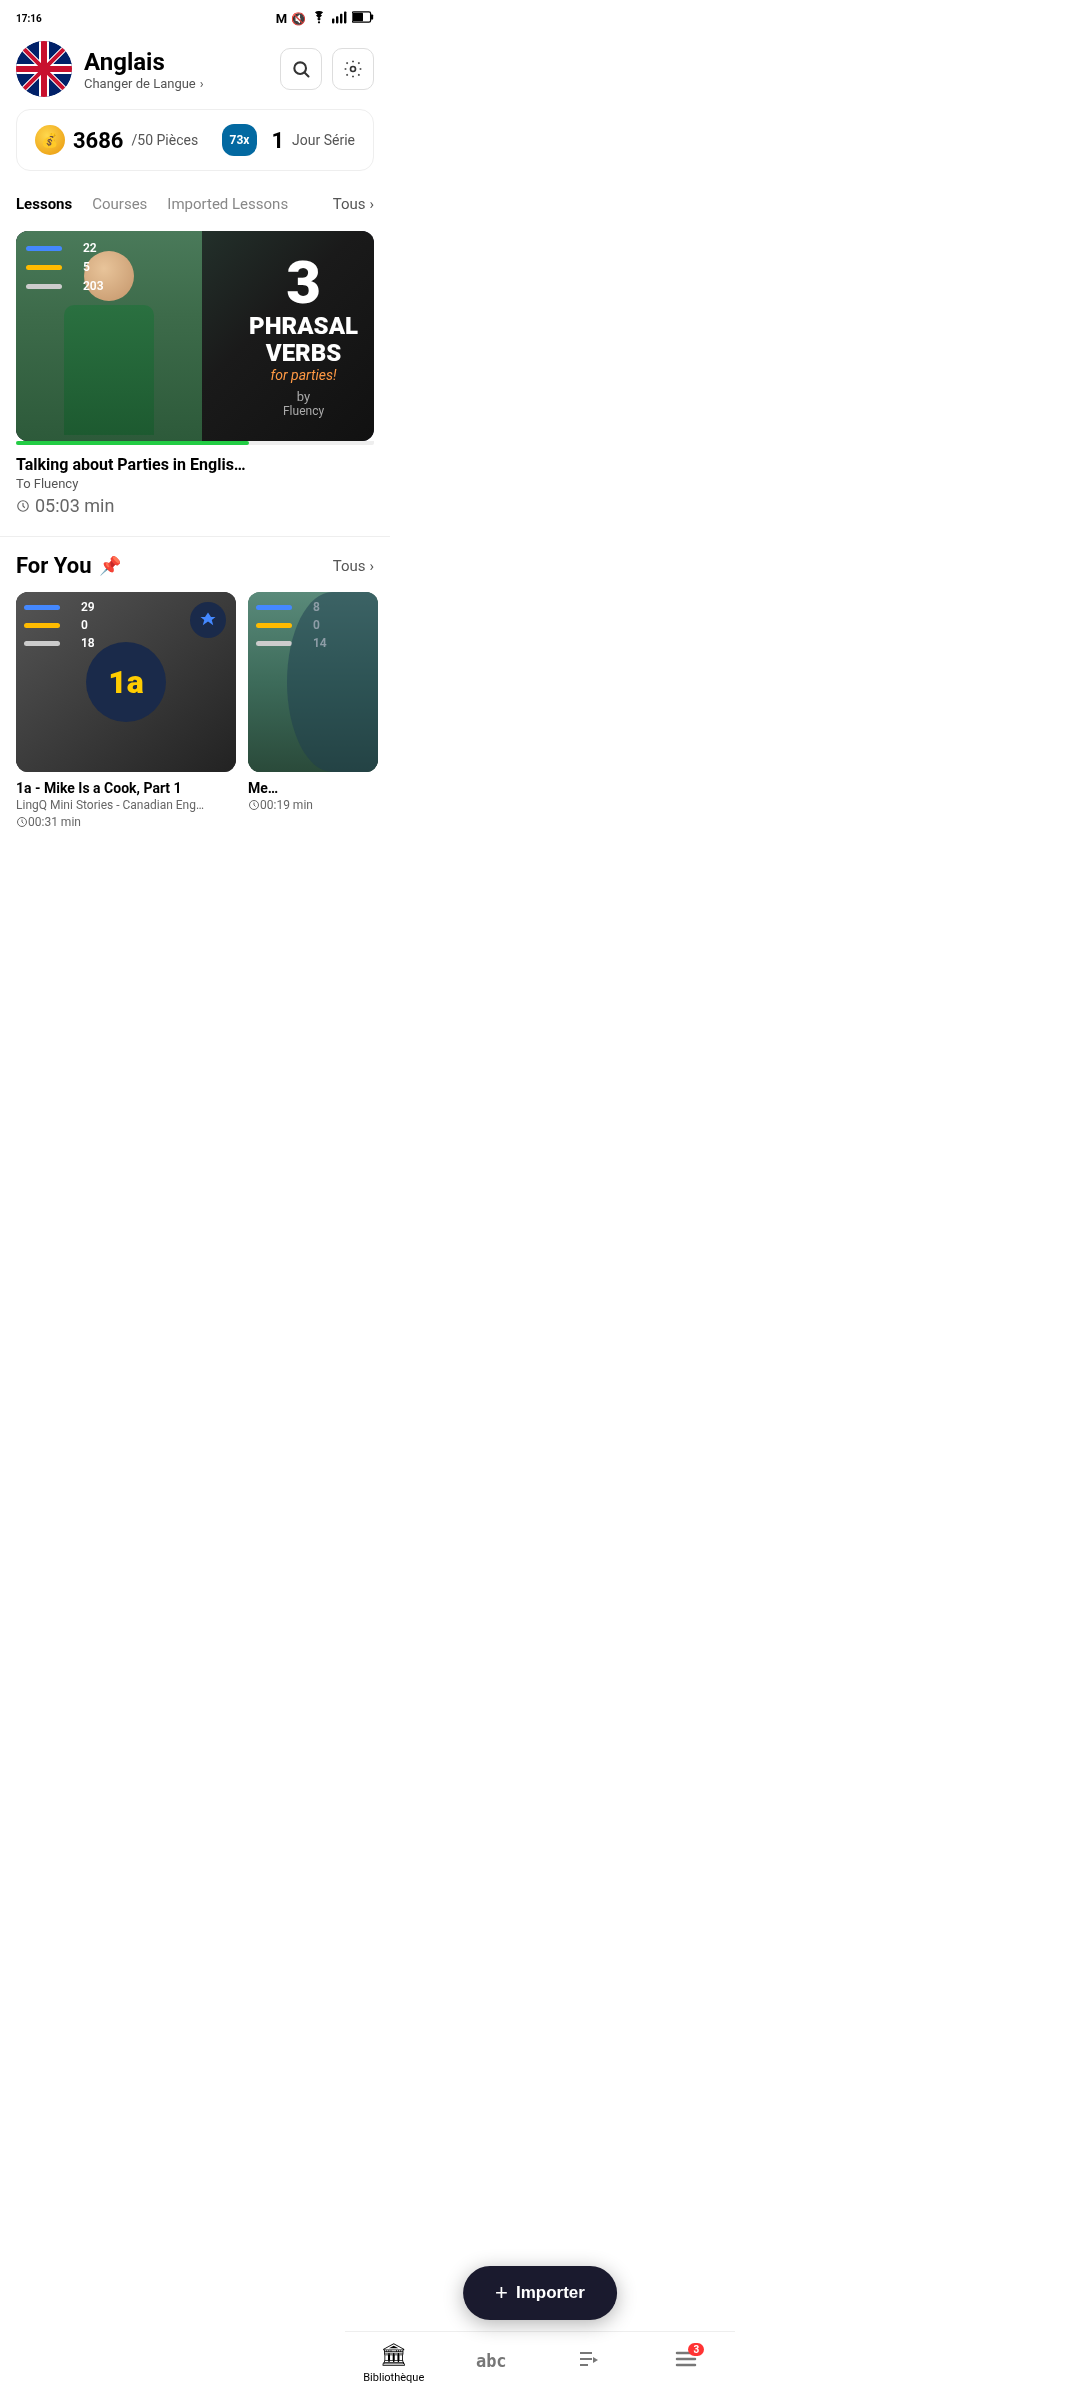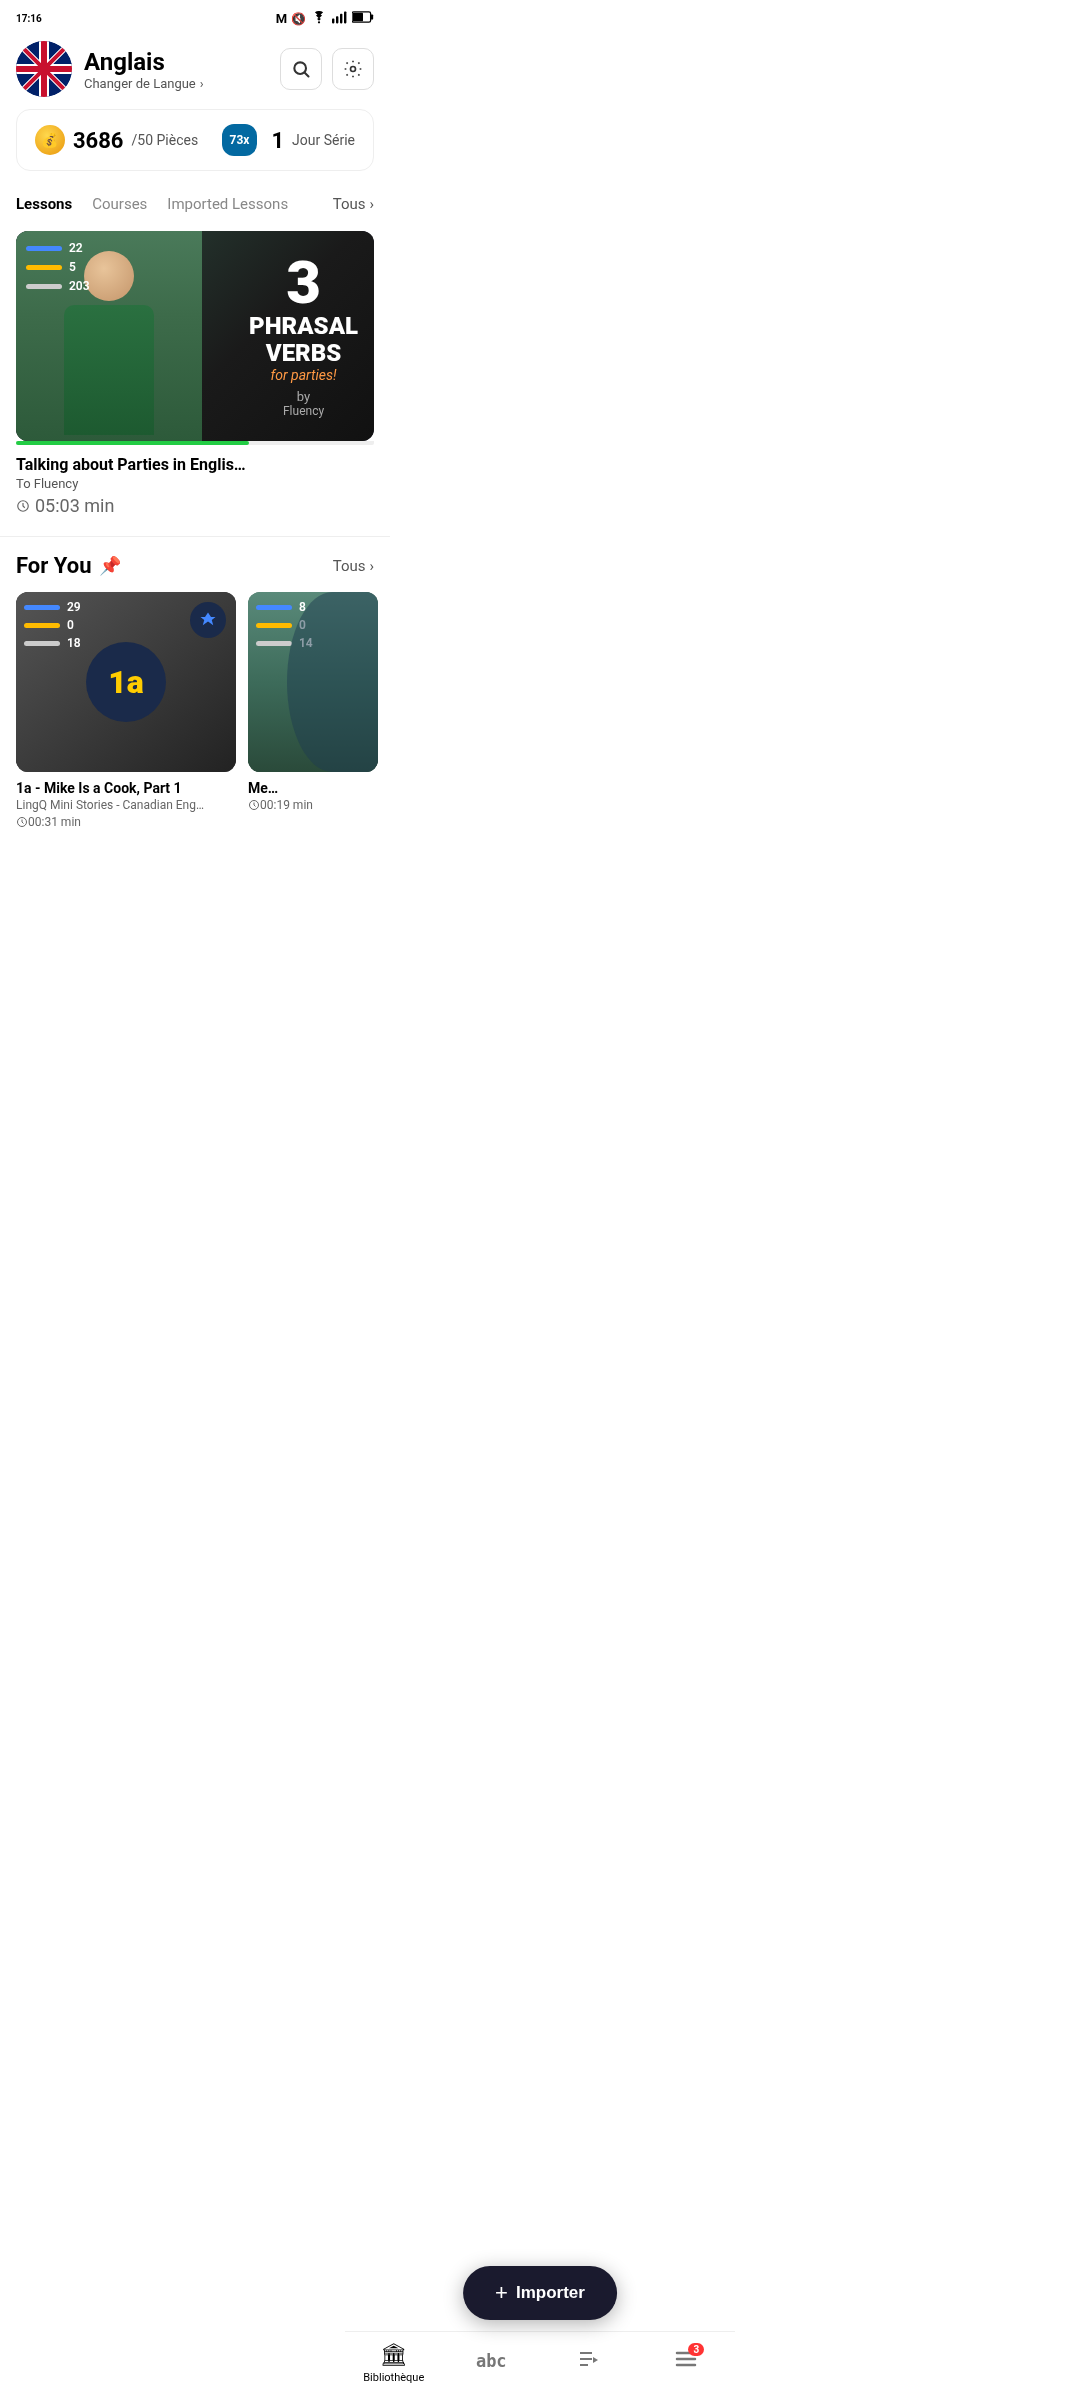--- a/index.html
+++ b/index.html
@@ -146,21 +146,21 @@
       position: absolute;
       left: 10px;
       top: 10px;
       display: flex;
       flex-direction: column;
       gap: 5px;
     }
     .lstat {
       display: flex;
       align-items: center;
-      gap: 7px;
+      gap: 21px;
       font-size: 12px;
       font-weight: 600;
       color: #fff;
     }
     .lstat-bar {
       width: 36px; height: 5px;
       border-radius: 3px;
     }
     .lstat-bar.blue { background: #4488ff; }
     .lstat-bar.yellow { background: #ffbb00; }

